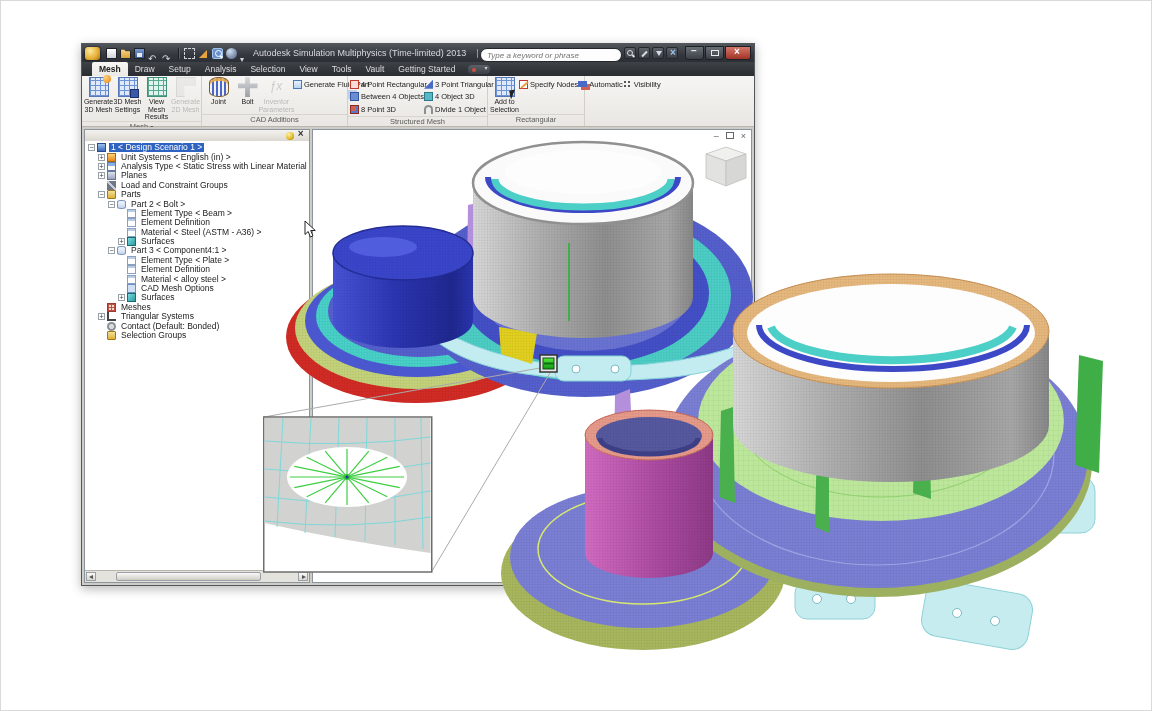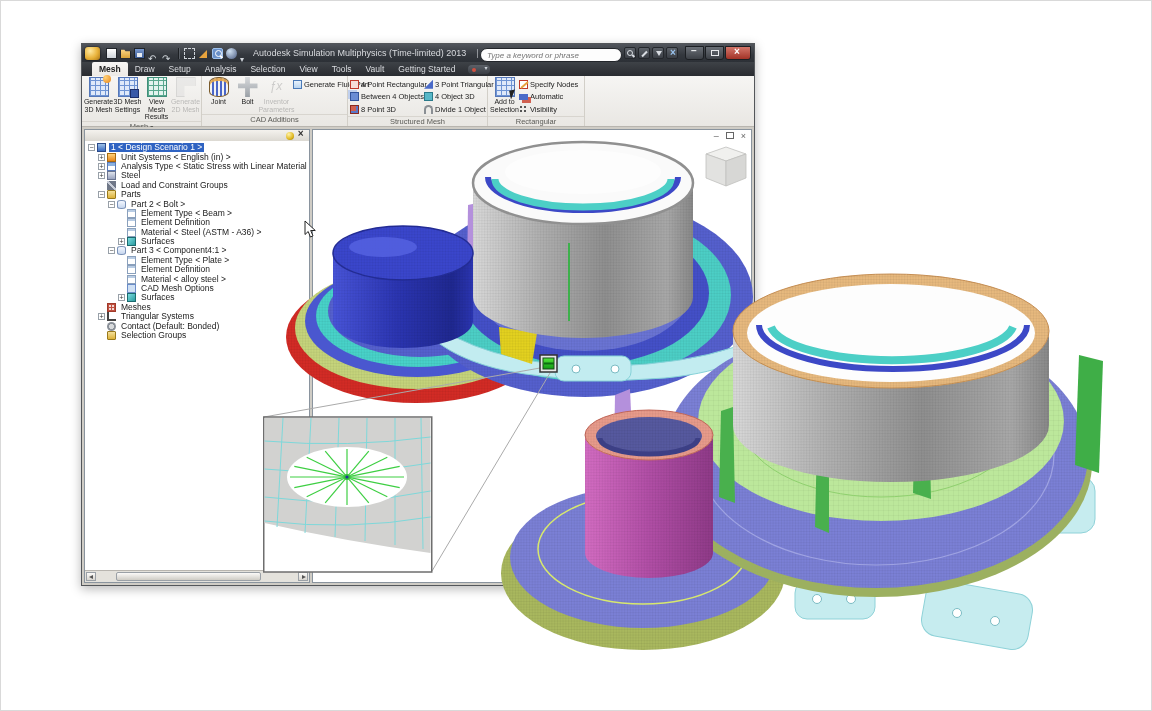--- a/index.html
+++ b/index.html
@@ -67,21 +67,21 @@
   .glabel{height:11px;flex:0 0 11px;font-size:7.5px;color:#5a5a56;text-align:center;border-top:1px solid #d8d5cf;line-height:10px;}
   .gdd::before{content:"▾";font-size:6px;margin-left:2px;color:#5a5a56;}
   .rbig{width:29px;display:flex;flex-direction:column;align-items:center;cursor:default;}
   .rbig .rtext{font-size:7px;line-height:7.5px;text-align:center;color:#222;margin-top:1px;}
   .rbig.disabled{opacity:.45;filter:grayscale(1);}
   .rbig.disabled .rtext{color:#777;}
   .rsmall{display:flex;align-items:center;height:12.5px;white-space:nowrap;cursor:default;}
   .rsmall .rtext-s{font-size:7.5px;color:#222;margin-left:2px;}
   .sgrid{display:grid;grid-template-columns:74px 64px;grid-auto-rows:12.5px;padding-top:2px;}
   .sidecol{margin-left:2px;padding-top:1px;}
-  .smallcol{display:flex;flex-direction:column;padding-top:1px;}
+  .smallcol{display:flex;flex-direction:row;padding-top:1px;}
 
   
   .ricon{width:20px;height:20px;position:relative;flex:0 0 20px;box-sizing:border-box;}
   .ricon-s{width:9px;height:9px;position:relative;flex:0 0 9px;box-sizing:border-box;}
   [data-icon="generate-3d-mesh-icon"],[data-icon="mesh-settings-icon"],[data-icon="add-to-selection-icon"]{
     background-color:#dfe9fa;border:1px solid #5577b8;
     background-image:repeating-linear-gradient(0deg,#6f94d4 0 1px,transparent 1px 5px),repeating-linear-gradient(90deg,#6f94d4 0 1px,transparent 1px 5px);}
   [data-icon="generate-3d-mesh-icon"]::after{content:"";position:absolute;right:-3px;top:-3px;width:8px;height:8px;border-radius:50%;background:radial-gradient(circle at 30% 30%,#ffd27a,#e8861a);}
   [data-icon="mesh-settings-icon"]::after{content:"";position:absolute;right:-2px;bottom:-2px;width:7px;height:7px;background:#3a5aa8;border:1px solid #1d2f6a;}
   [data-icon="view-mesh-results-icon"]{background-color:#e2f4ef;border:1px solid #3f8f7a;
@@ -345,21 +345,21 @@
               <span class="tlabel">Unit Systems &lt; English (in) &gt;</span>
             </div>
             <div class="trow" style="--depth: 1;">
               <span class="texp js-exp" data-exp="plus">+</span>
               <span class="t-icon js-icon" data-icon="analysis-type-icon"></span>
               <span class="tlabel">Analysis Type &lt; Static Stress with Linear Material</span>
             </div>
             <div class="trow" style="--depth: 1;">
               <span class="texp js-exp" data-exp="plus">+</span>
               <span class="t-icon js-icon" data-icon="planes-icon"></span>
-              <span class="tlabel">Steel</span>
+              <span class="tlabel">Planes</span>
             </div>
             <div class="trow" style="--depth: 1;">
               <span class="texp js-exp" data-exp="none"></span>
               <span class="t-icon js-icon" data-icon="load-constraint-groups-icon"></span>
               <span class="tlabel">Load and Constraint Groups</span>
             </div>
             <div class="trow" style="--depth: 1;">
               <span class="texp js-exp" data-exp="minus">−</span>
               <span class="t-icon js-icon" data-icon="parts-icon"></span>
               <span class="tlabel">Parts</span>

